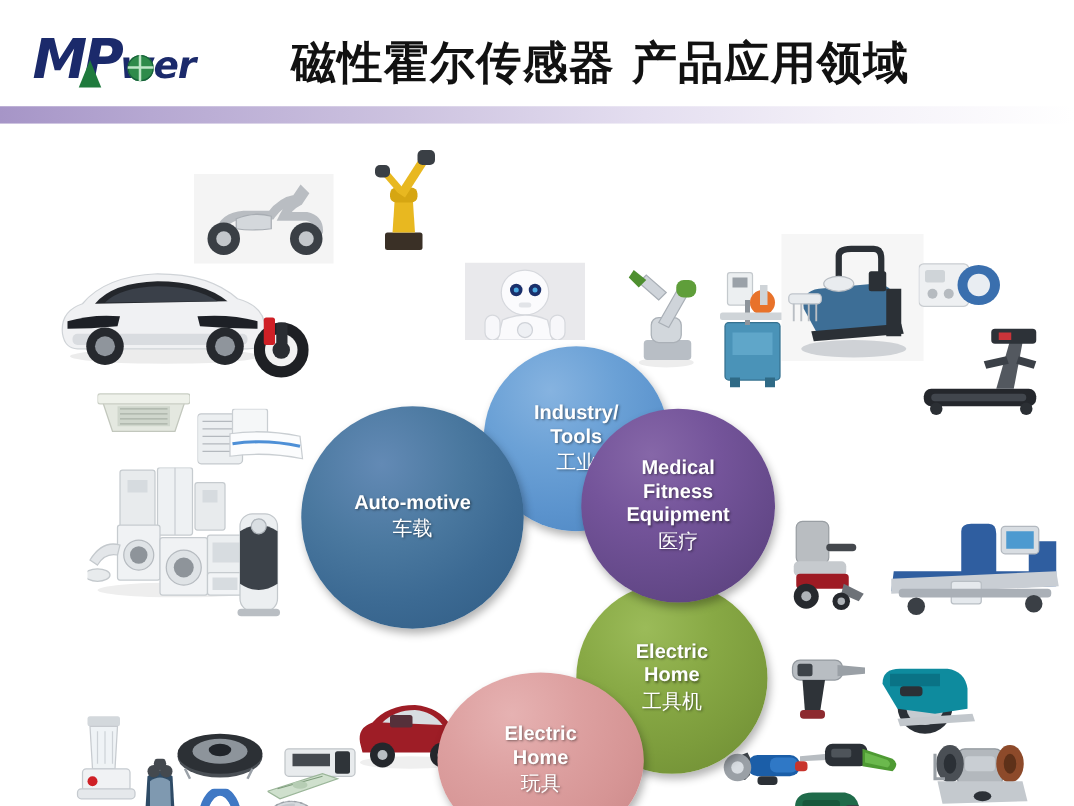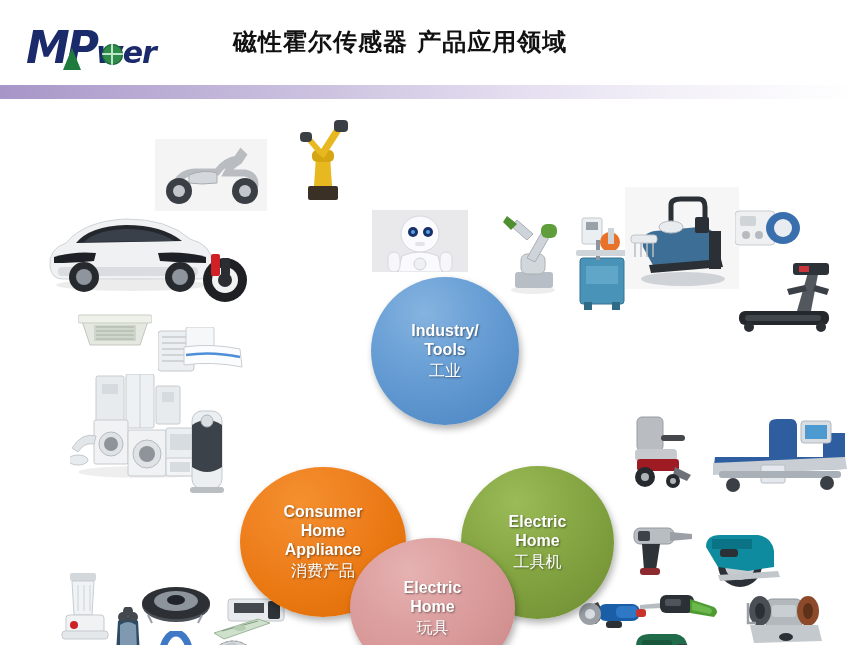--- a/index.html
+++ b/index.html
@@ -34,21 +34,21 @@
     overflow:hidden;
   }
   #logo-globe::before{
     content:"";position:absolute;left:0;top:9px;width:21px;height:1.5px;background:#bfe6c8;
   }
   #logo-globe::after{
     content:"";position:absolute;left:9px;top:0;width:1.5px;height:21px;background:#bfe6c8;
   }
   #title{
     position:absolute;left:233px;top:26px;
-    font-size:24px;font-weight:bold;color:#111;
+    font-size:36px;font-weight:bold;color:#111;
     font-family:"DejaVu Sans","Liberation Sans",sans-serif;
     letter-spacing:1px;white-space:nowrap;text-align:center;
   }
   #divider{
     position:absolute;left:0;top:85px;width:859px;height:14px;
     background:linear-gradient(90deg,#a695c7 0%,#b6a8d2 14%,#cdc3e0 38%,#e4def0 60%,#f3f0f8 78%,#ffffff 100%);
   }
 
   
   #stage{position:absolute;left:0;top:99px;width:859px;height:546px;background:#fff;}
@@ -67,21 +67,21 @@
   }
   .bubble .cn{
     font-size:16px;line-height:22px;margin-top:1px;
     font-family:Liberation Sans, sans-serif;
   }
   #b-auto{
     left:241px;top:226px;width:178px;height:178px;z-index:5;
     background:radial-gradient(circle at 36% 26%, #638ab5 0%, #4a789f 38%, #3c6a93 64%, #2f5b83 100%);
   }
   #b-industry{
-    left:371px;top:178px;width:148px;height:148px;z-index:4;
+    left:387px;top:178px;width:148px;height:148px;z-index:4;
     background:radial-gradient(circle at 36% 24%, #86b3e0 0%, #6ba1d6 36%, #5b93cd 66%, #4a83bf 100%);
   }
   #b-medical{
     left:465px;top:228px;width:155px;height:155px;z-index:6;
     background:radial-gradient(circle at 36% 24%, #8667a8 0%, #74549a 36%, #664a8b 66%, #573e79 100%);
   }
   #b-tools{
     left:461px;top:367px;width:153px;height:153px;z-index:5;
     background:radial-gradient(circle at 36% 24%, #9bbb59 0%, #88a945 36%, #7c9c3c 66%, #6d8b33 100%);
   }
@@ -481,40 +481,44 @@
         <rect x="22" y="10" width="42" height="17" rx="8" fill="#1b5ea8"></rect>
         <rect x="40" y="12" width="22" height="12" rx="5" fill="#2f78c6"></rect>
         <path d="M22 8 Q10 12 8 20 Q8 28 20 30 L24 26 L24 12 Z" fill="#3d4349"></path>
         <circle cx="14" cy="20" r="11" fill="#9aa0a6"></circle>
         <circle cx="14" cy="20" r="5" fill="#d8dde2"></circle>
         <rect x="30" y="27" width="16" height="7" rx="3" fill="#2b3036"></rect>
         <rect x="60" y="15" width="10" height="8" rx="3" fill="#c8342c"></rect>
       </svg>
     </div>
 
+    <div class="bubble" id="b-auto">
+      <div class="en">Auto-motive</div>
+      <div class="cn">车载</div>
+    </div>
 
     <div class="bubble" id="b-industry">
       <div class="en">Industry/</div>
       <div class="en">Tools</div>
       <div class="cn">工业</div>
     </div>
 
+    <div class="bubble" id="b-medical">
+      <div class="en">Medical</div>
+      <div class="en">Fitness</div>
+      <div class="en">Equipment</div>
+      <div class="cn">医疗</div>
+    </div>
 
     <div class="bubble" id="b-tools">
       <div class="en">Electric</div>
       <div class="en">Home</div>
       <div class="cn">工具机</div>
     </div>
 
-    <div class="bubble" id="b-consumer">
-      <div class="en">Consumer</div>
-      <div class="en">Home</div>
-      <div class="en">Appliance</div>
-      <div class="cn">消费产品</div>
-    </div>
 
     <div class="bubble" id="b-toys">
       <div class="en">Electric</div>
       <div class="en">Home</div>
       <div class="cn">玩具</div>
     </div>
 
   </div>
 </div>
 

